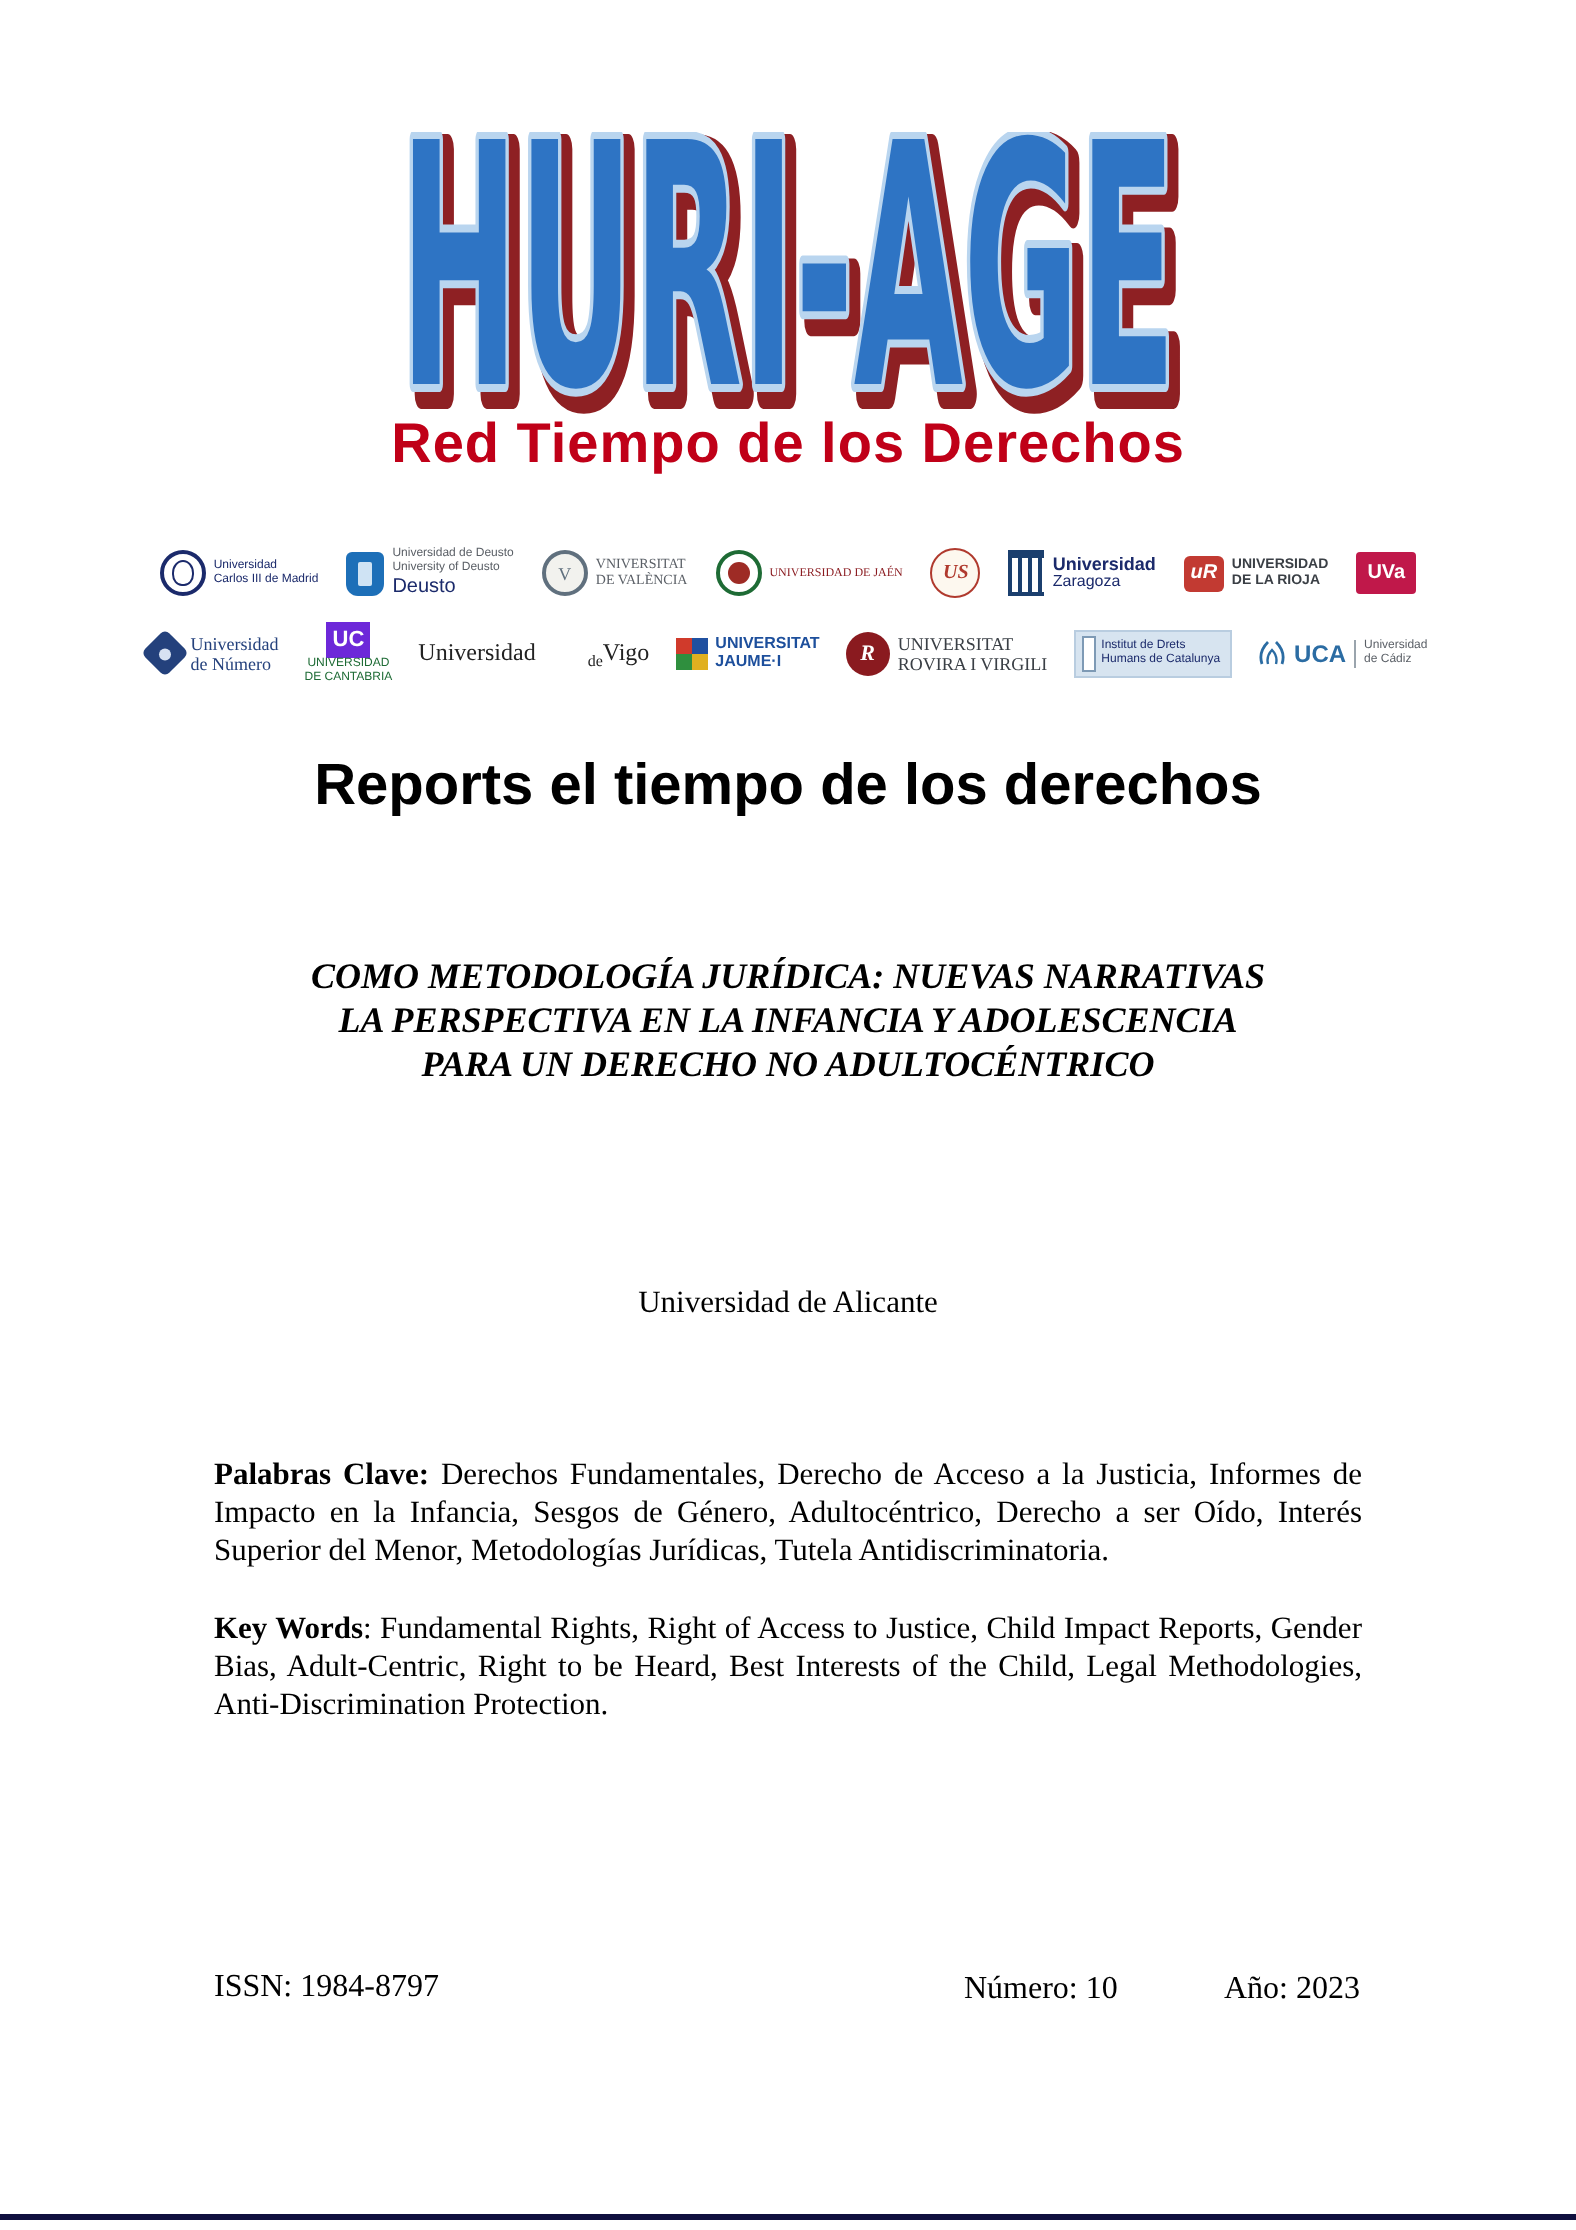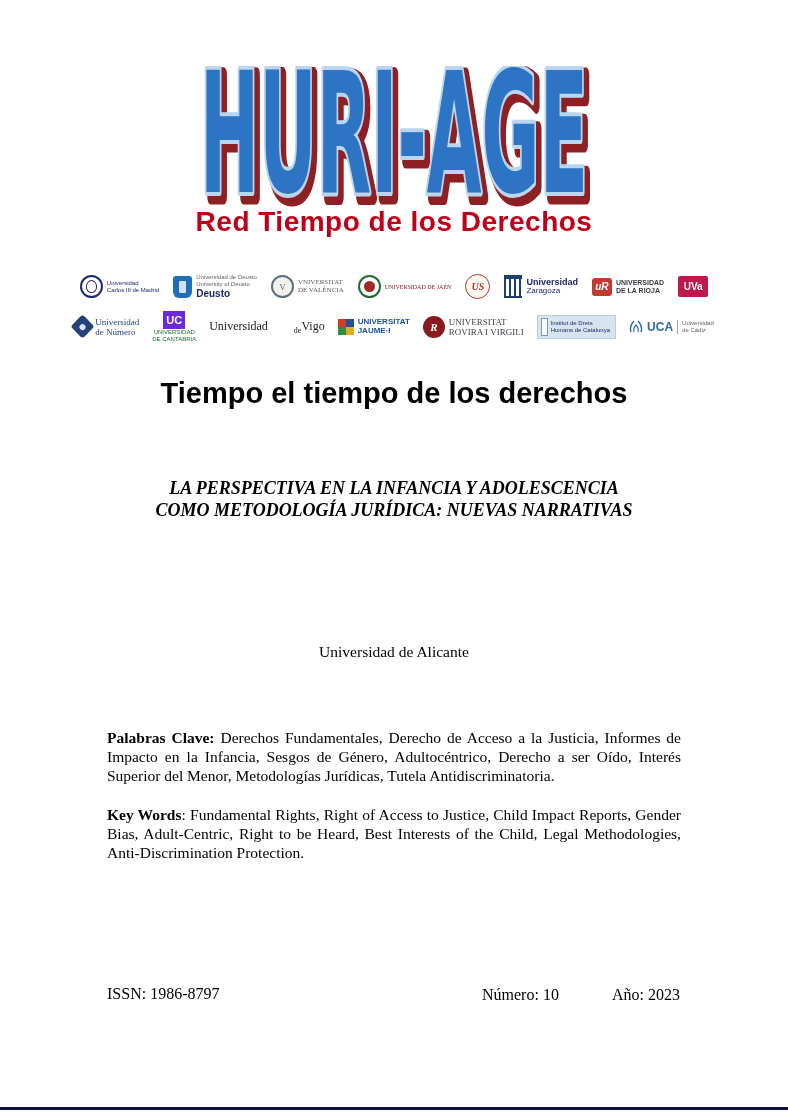--- a/index.html
+++ b/index.html
@@ -97,21 +97,21 @@
         <span>Carlos III de Madrid</span>
       </span>
     </div>
     <div class="lg">
       <span class="deusto-ic">
           <span class="deusto-in"></span>
         </span>
       <span class="stack">
         <span class="t6 gray">Universidad de Deusto</span>
         <span class="t6 gray">University of Deusto</span>
-        <span class="t10 navy" style="font-weight:bold">Deusto</span>
+        <span class="t10 navy" style="font-weight:normal">Deusto</span>
       </span>
     </div>
     <div class="lg">
       <span class="circ val-ic">V</span>
       <span class="stack t7 gray serif-label">
         <span>VNIVERSITAT</span>
         <span>DE VALÈNCIA</span>
       </span>
     </div>
     <div class="lg">
@@ -200,38 +200,39 @@
       </svg>
       <span class="uca-mark">UCA</span>
       <span class="uca-sep"></span>
       <span class="stack t6 gray">
         <span>Universidad</span>
         <span>de Cádiz</span>
       </span>
     </div>
   </div>
 
-  <div class="series-title">Tiempo el tiempo de los derechos</div>
+  <div class="series-title">Reports el tiempo de los derechos</div>
 
   <div class="paper-title">
+    <span>COMO METODOLOGÍA JURÍDICA: NUEVAS NARRATIVAS</span>
     <span>LA PERSPECTIVA EN LA INFANCIA Y ADOLESCENCIA</span>
-    <span>COMO METODOLOGÍA JURÍDICA: NUEVAS NARRATIVAS</span>
+    <span>PARA UN DERECHO NO ADULTOCÉNTRICO</span>
   </div>
 
   <div class="affiliation">Universidad de Alicante</div>
 
   <p class="kw kw-en"><b>Key Words</b><span>:</span><span> Fundamental Rights, Right of Access to Justice, Child Impact Reports, Gender Bias, Adult-Centric, Right to be Heard, Best Interests of the Child, Legal Methodologies, Anti-Discrimination Protection.</span></p>
 
   <p class="kw kw-es"><b>Palabras Clave:</b><span> Derechos Fundamentales, Derecho de Acceso a la Justicia, Informes de Impacto en la Infancia, Sesgos de Género, Adultocéntrico, Derecho a ser Oído, Interés Superior del Menor, Metodologías Jurídicas, Tutela Antidiscriminatoria.</span></p>
 
   <div class="numline">
     <span>Número:</span>
     <span>10</span>
     <span class="gap"></span>
     <span>Año:</span>
     <span>2023</span>
   </div>
 
-  <div class="issn">ISSN: 1986-8797</div>
+  <div class="issn">ISSN: 1984-8797</div>
 
   <div class="bottom-rule"></div>
 
 </div>
 
 </body></html>

